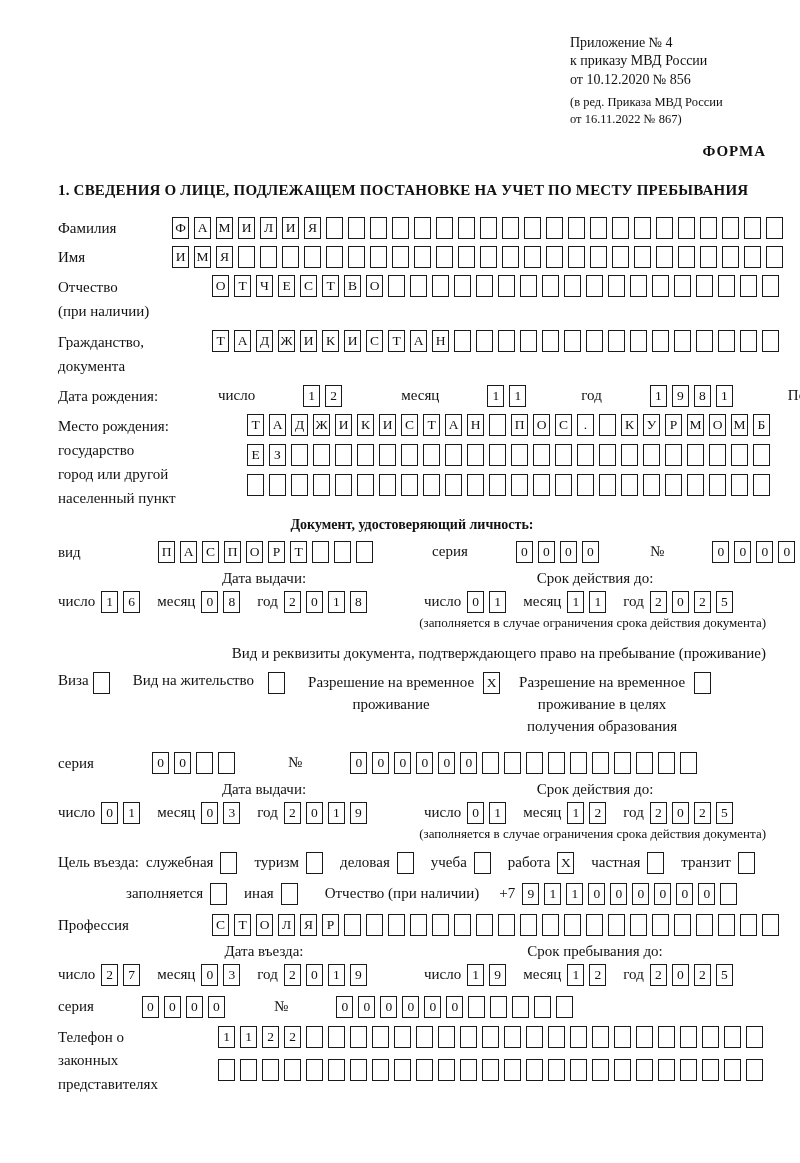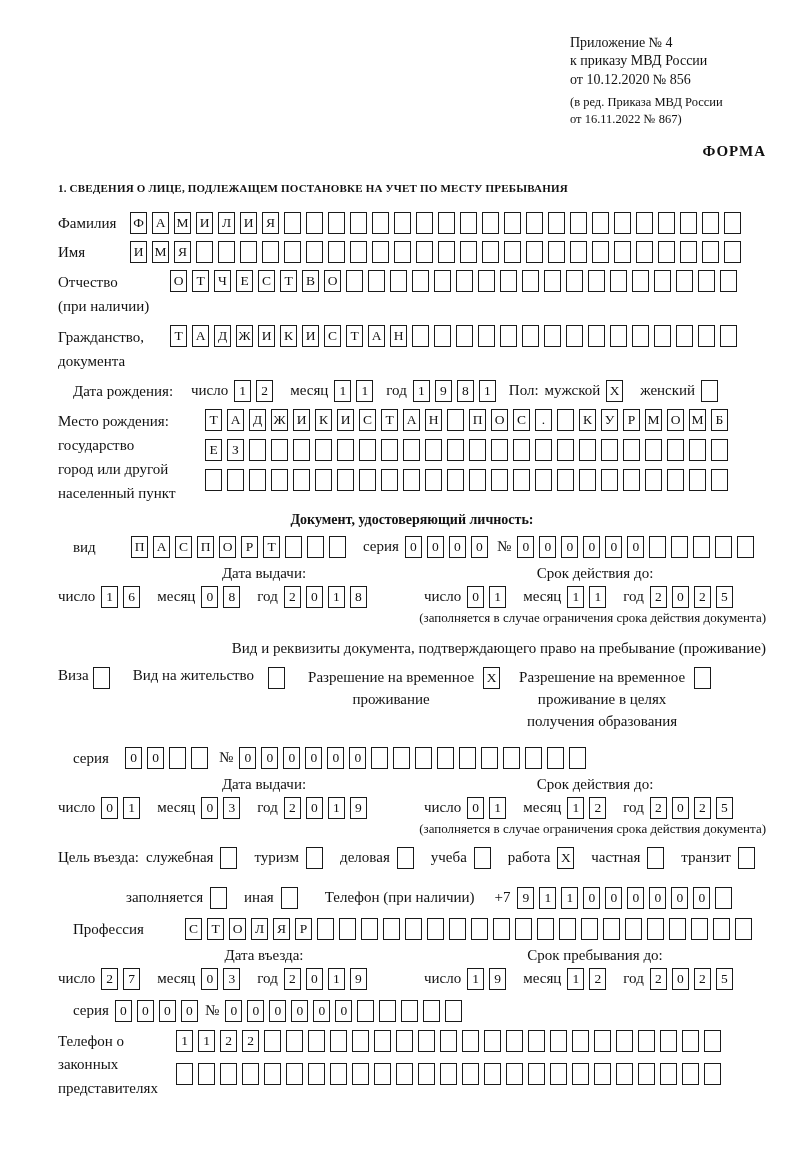--- a/index.html
+++ b/index.html
@@ -11,33 +11,33 @@
   }
   .page { width: 800px; height: 1163px; padding: 34px 34px 16px 58px; overflow: hidden; }
 
   
   .hdr { width: 196px; margin-left: auto; font-size: 14px; line-height: 1.32; }
   .hdr .sub { font-size: 12.5px; margin-top: 5px; line-height: 1.3; }
   .forma { text-align: right; font-weight: bold; font-size: 15px; letter-spacing: 1px; margin-top: 16px; }
 
   .title { text-align: center; font-weight: bold; font-size: 15.5px; line-height: 1.55; margin-top: 14px; }
   .blank-line { display: inline-block; width: 54px; border-bottom: 2px solid #3a3a3a; height: 13px; margin-left: 10px; }
-  .sec-heading { font-weight: bold; font-size: 11px; letter-spacing: 0.2px; margin-top: 22px; margin-bottom: 18px; }
+  .sec-heading { font-weight: bold; font-size: 15px; letter-spacing: 0.2px; margin-top: 22px; margin-bottom: 18px; }
 
   
   .cbox {
     display: inline-block; width: 17px; height: 22px;
     border: 1.6px solid #1a1a1a; margin-right: 5px;
     text-align: center; font-size: 13.5px; line-height: 19px;
     font-family: "Liberation Serif", serif; flex: none;
   }
   .strip { display: inline-flex; flex: none; white-space: nowrap; }
 
-  .frow { display: flex; align-items: flex-start; margin-bottom: 7px; }
-  .frow.center { align-items: center; margin-left: 15px; }
+  .frow { display: flex; align-items: flex-start; margin-bottom: 7px; gap: 42px; }
+  .frow.center { align-items: center; }
   .flabel { flex: none; line-height: 22px; }
   .w72 { width: 72px; } .w112 { width: 112px; } .w147 { width: 147px; } .w118 { width: 118px; }
   .lblstack div { line-height: 24px; }
   .stack .strip { display: flex; margin-bottom: 8px; }
   .stack .strip:last-child { margin-bottom: 0; }
 
   .dlbl { margin: 0 6px 0 12px; flex: none; }
   .dlbl.first { margin-left: 0; }
 
   .doc-heading { text-align: center; font-weight: bold; font-size: 14px; margin: 2px 0 8px; }
@@ -532,21 +532,21 @@
             <span class="cbox">2</span>
             <span class="cbox">0</span>
             <span class="cbox">2</span>
             <span class="cbox">5</span>
           </span>
       </div>
     </div>
   </div>
   <div class="dnote">(заполняется в случае ограничения срока действия документа)</div>
 
-  <div class="purpose" style="margin-bottom:18px">
+  <div class="purpose" style="margin-bottom:9px">
     <span class="plbl">Цель въезда:</span>
     <span class="plbl">служебная</span>
     <span class="strip">
         <span class="cbox"></span>
       </span>
     <span class="plbl">туризм</span>
     <span class="strip">
         <span class="cbox"></span>
       </span>
     <span class="plbl">деловая</span>
@@ -573,21 +573,21 @@
 
   <div class="purpose indent" style="margin-bottom:9px">
     <span class="plbl">заполняется</span>
     <span class="strip">
         <span class="cbox"></span>
       </span>
     <span class="plbl">иная</span>
     <span class="strip" style="margin-right:22px">
         <span class="cbox"></span>
       </span>
-    <span class="plbl" style="margin-right:20px">Телефон (при наличии)</span>
+    <span class="plbl" style="margin-right:20px">Отчество (при наличии)</span>
     <span class="plbl">+7</span>
     <span class="strip">
         <span class="cbox">9</span>
         <span class="cbox">1</span>
         <span class="cbox">1</span>
         <span class="cbox">0</span>
         <span class="cbox">0</span>
         <span class="cbox">0</span>
         <span class="cbox">0</span>
         <span class="cbox">0</span>

